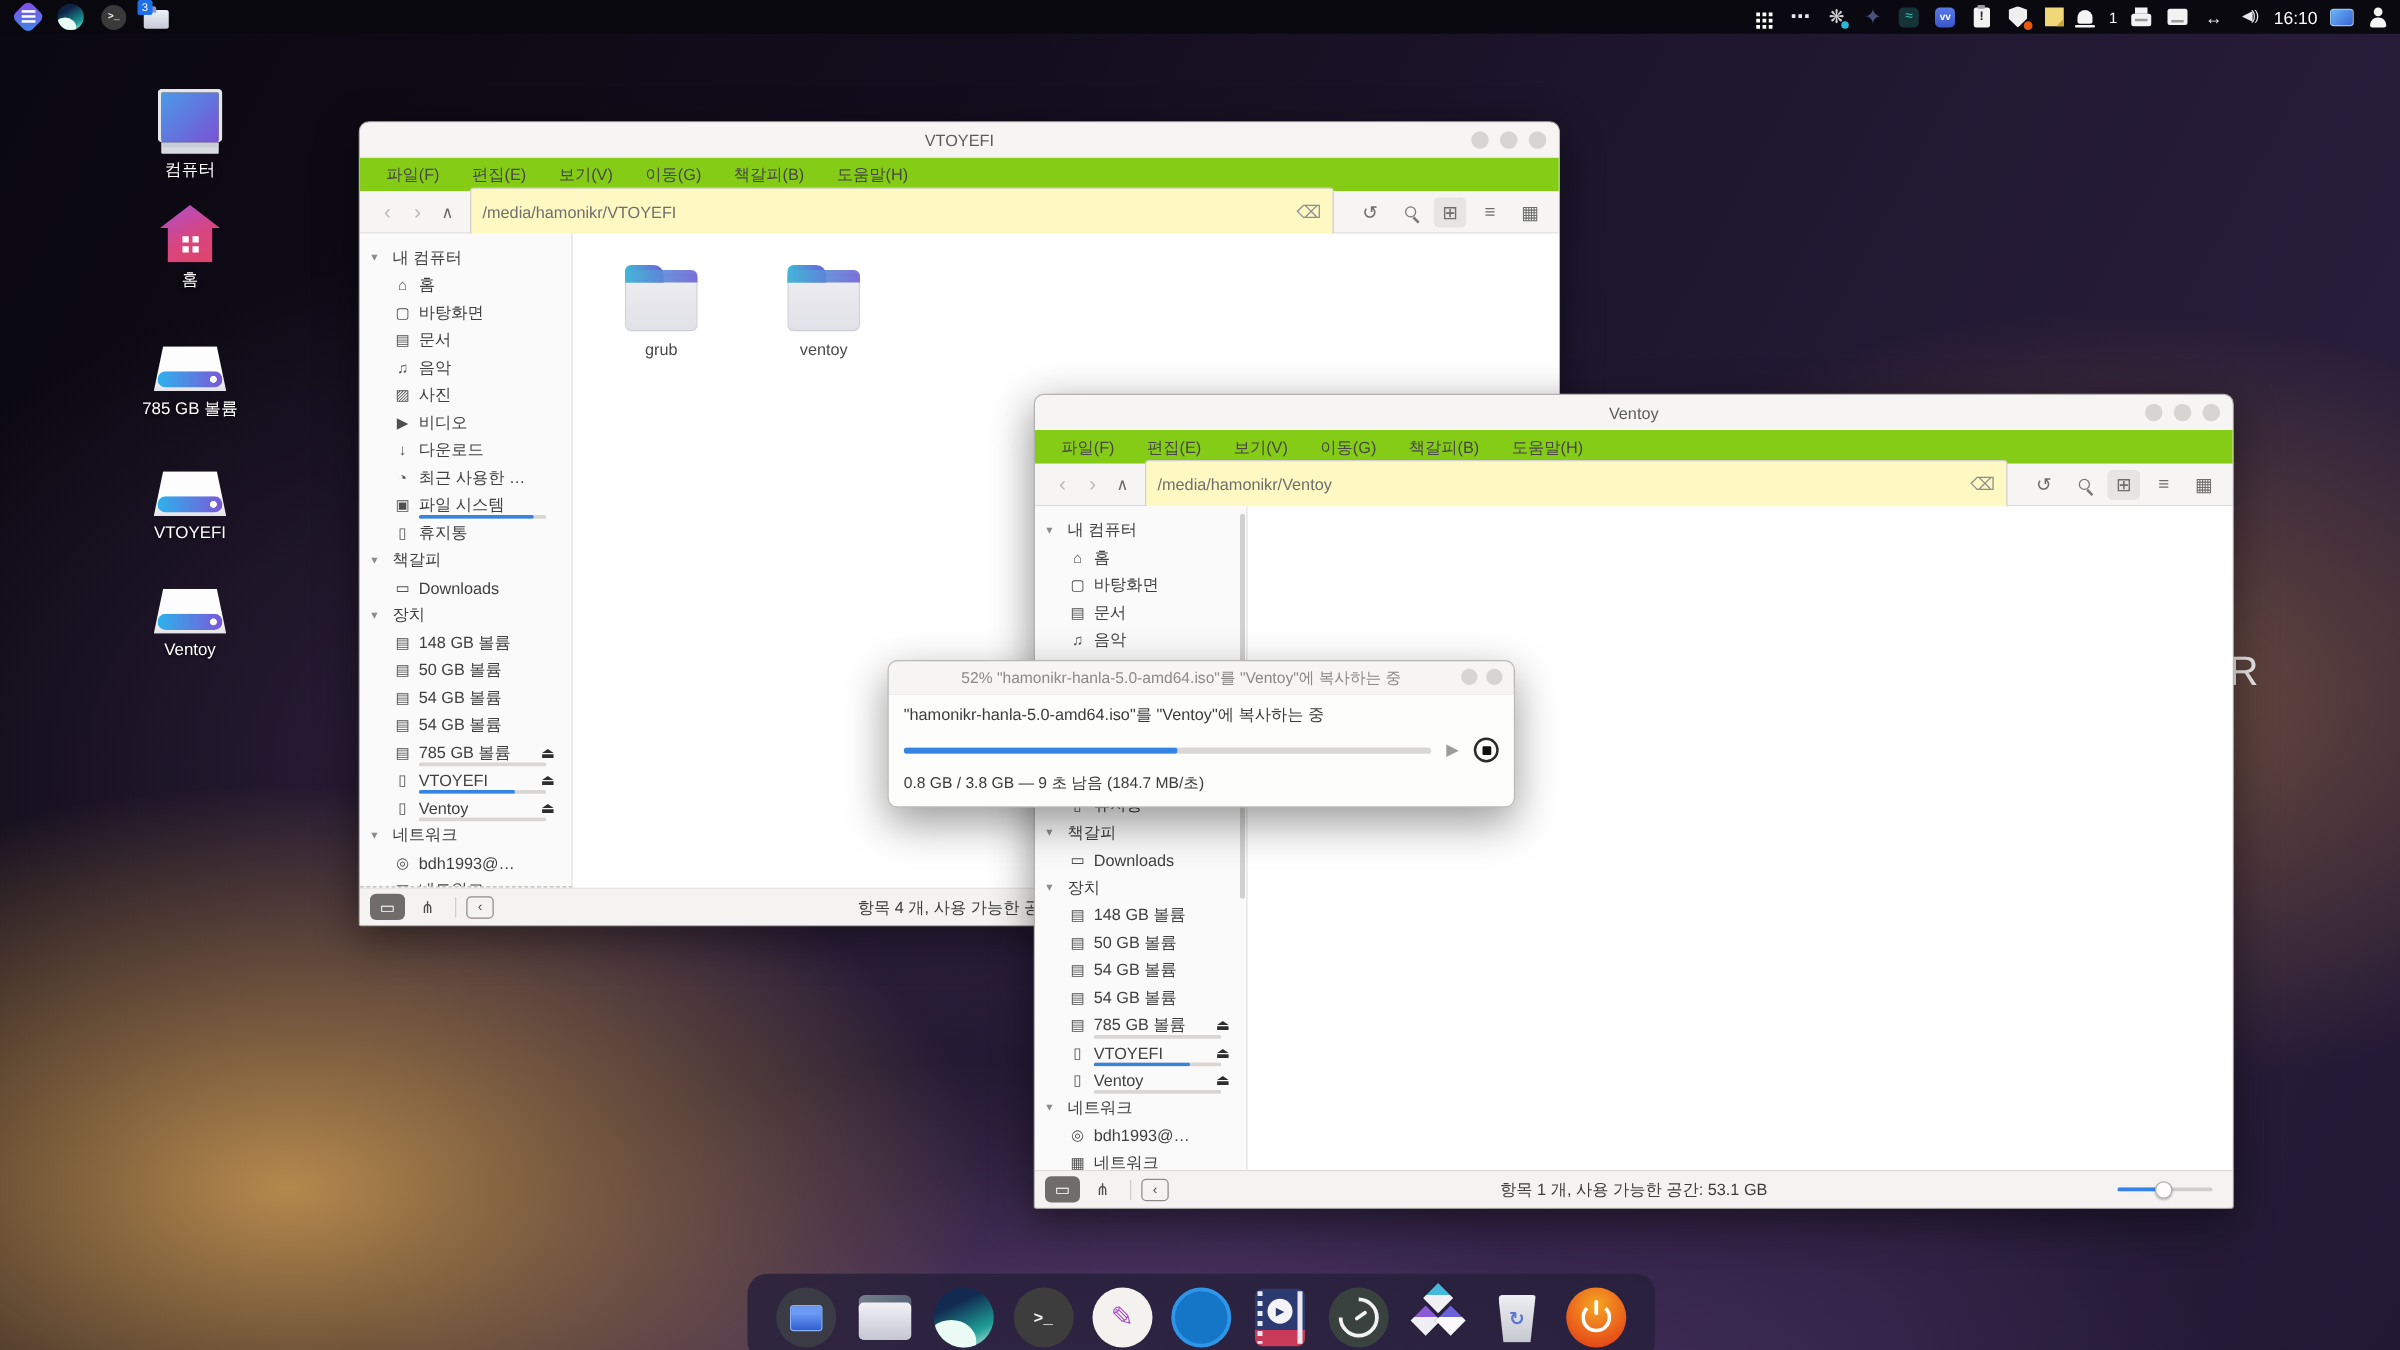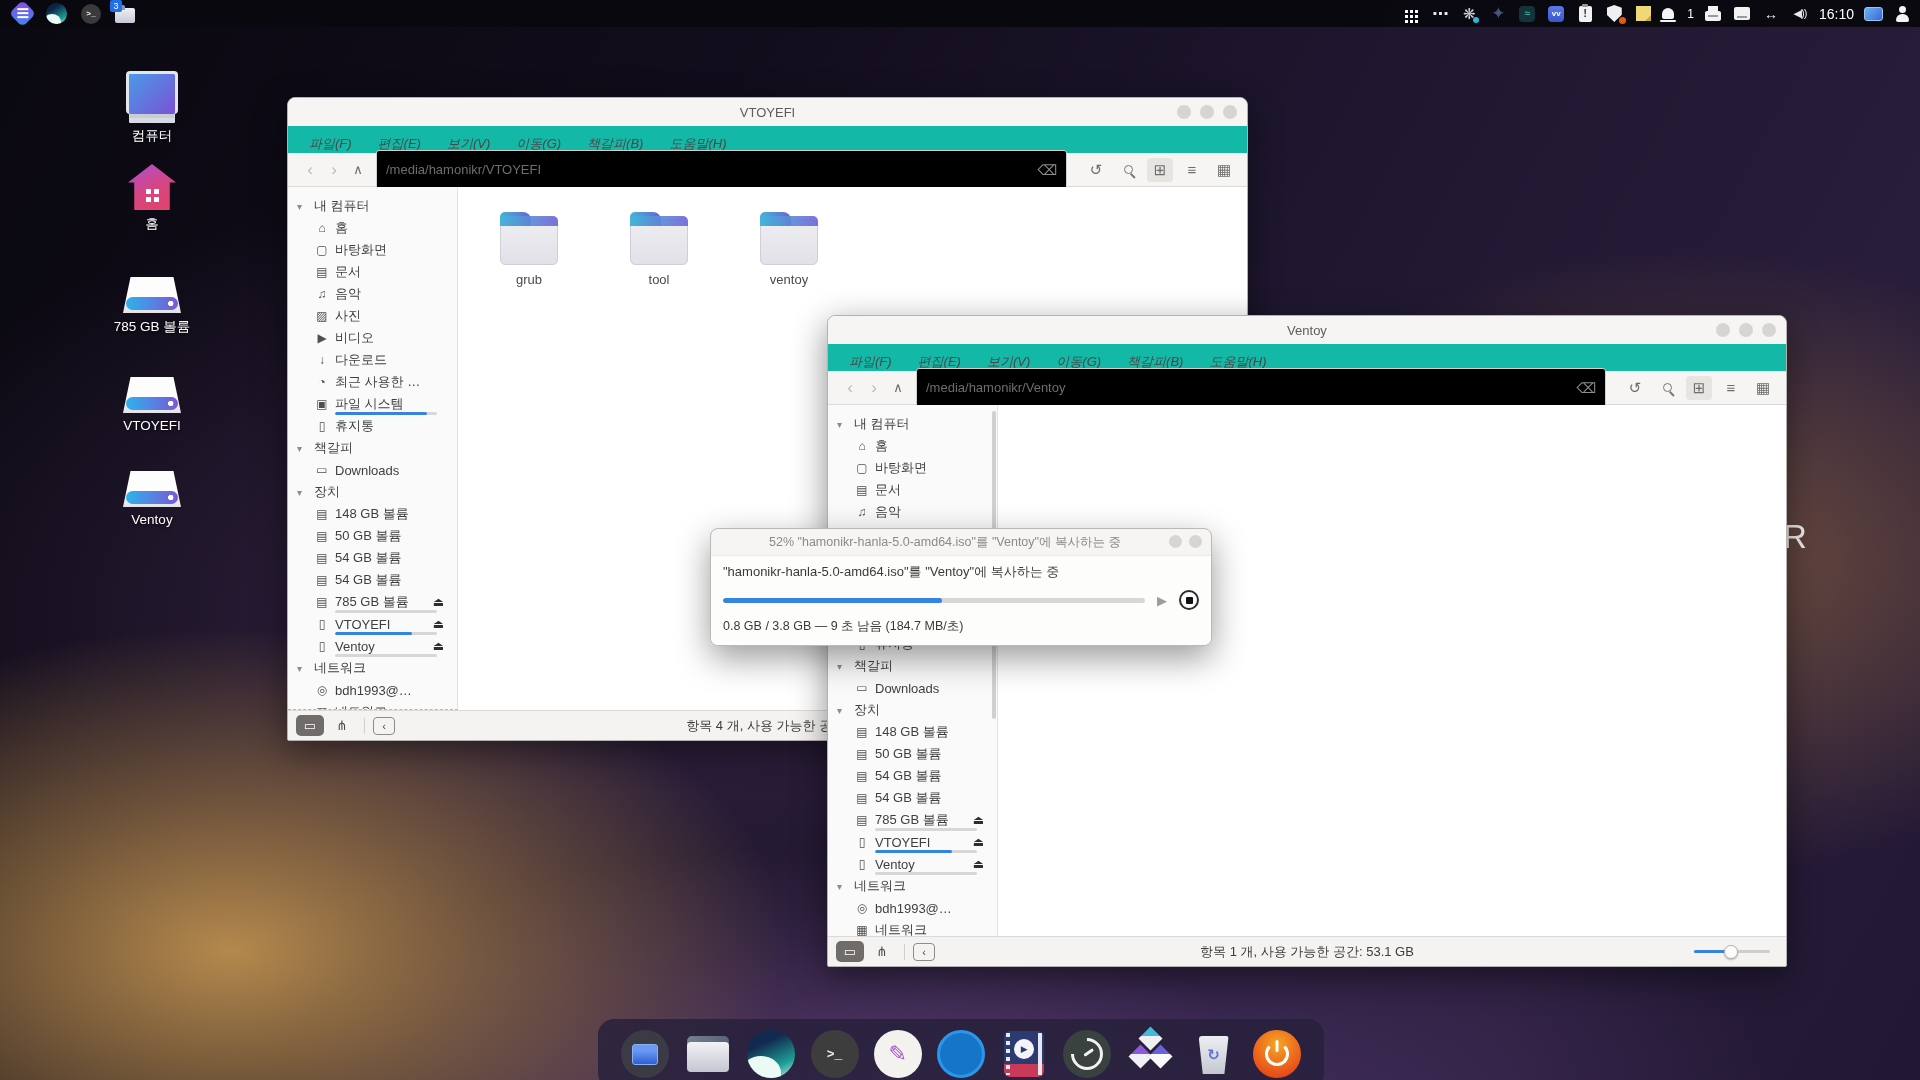--- a/index.html
+++ b/index.html
@@ -80,26 +80,26 @@
   .dicon { cursor:default; }
 
   
   .window { position:absolute; display:flex; flex-direction:column; background:#fff; border:1px solid #b4b2b0; border-radius:8px 8px 2px 2px; box-shadow:0 10px 34px rgba(0,0,0,.45); }
   #win1 { left:287px; top:97px; width:961px; height:644px; z-index:10; }
   #win2 { left:827px; top:315px; width:960px; height:652px; z-index:30; }
   .titlebar { height:28px; background:#f6f5f3; border-radius:8px 8px 0 0; display:flex; align-items:center; justify-content:center; position:relative; flex:none; }
   .title { font-size:13px; color:#5c5c5c; }
   .win-controls { position:absolute; right:10px; top:7px; display:flex; gap:9px; }
   .wc { width:14px; height:14px; border-radius:50%; background:#d7d5d2; }
-  .menubar { height:27px; background:#14b8a6; display:flex; align-items:flex-end; padding-left:8px; flex:none;font-style:italic; }
+  .menubar { height:27px; background:#84cc16; display:flex; align-items:center; padding-left:8px; flex:none; }
   .menu-item { font-size:13px; color:#474747; padding:0 13px; }
   .toolbar { height:34px; background:#f6f5f3; border-bottom:1px solid #dcdad7; display:flex; align-items:center; padding:0 10px; flex:none; }
   .nav { width:24px; text-align:center; font-size:17px; color:#bcbab8; line-height:1; }
   .nav.up { color:#6a6a6a; font-size:13px; }
-  .pathfield { flex:1; height:40px; margin:0 10px 0 6px; background:#000000; border:1px solid #d2d0cd; border-radius:3px; display:flex; align-items:center; padding:0 9px; font-size:13px; color:#6e6e6e; }
+  .pathfield { flex:1; height:40px; margin:0 10px 0 6px; background:#fef9c3; border:1px solid #d2d0cd; border-radius:3px; display:flex; align-items:center; padding:0 9px; font-size:13px; color:#6e6e6e; }
   .clear { margin-left:auto; color:#8e8e8e; font-size:14px; }
   .tb { width:26px; height:24px; display:flex; align-items:center; justify-content:center; color:#6e6e6e; font-size:15px; margin-left:6px; }
   .tb.active { background:#e7e5e2; border-radius:4px; }
   .mag { width:9px; height:9px; border:1.5px solid #777; border-radius:50%; position:relative; }
   .mag::after { content:""; position:absolute; right:-4px; bottom:-3px; width:6px; height:1.5px; background:#777; transform:rotate(45deg); }
   .wbody { flex:1; display:flex; min-height:0; background:#fff; }
   .sidebar { width:170px; flex:none; background:#fbfafa; border-right:1px solid #e4e2e0; padding-top:8px; font-size:13px; overflow:hidden; position:relative; }
   .sidebar.dashed-end { border-bottom:1px dashed #b8b6b4; }
   .srow { height:22px; display:flex; align-items:center; color:#3f3f3f; position:relative; }
   .srow.section { padding-left:26px; }
@@ -562,24 +562,20 @@
         </div>
       </div>
     <div class="content">
 
 
         <div class="fitem folder">
           <div class="ficon"></div>
           <div class="flabel">grub</div>
         </div>
 
-        <div class="fitem folder">
-          <div class="ficon"></div>
-          <div class="flabel">tool</div>
-        </div>
 
         <div class="fitem folder">
           <div class="ficon"></div>
           <div class="flabel">ventoy</div>
         </div>
       </div>
   </div>
   <div class="statusbar">
     <span class="sb-text">항목 4 개, 사용 가능한 공간: </span>
     <span class="sb-btn places">▭</span>

